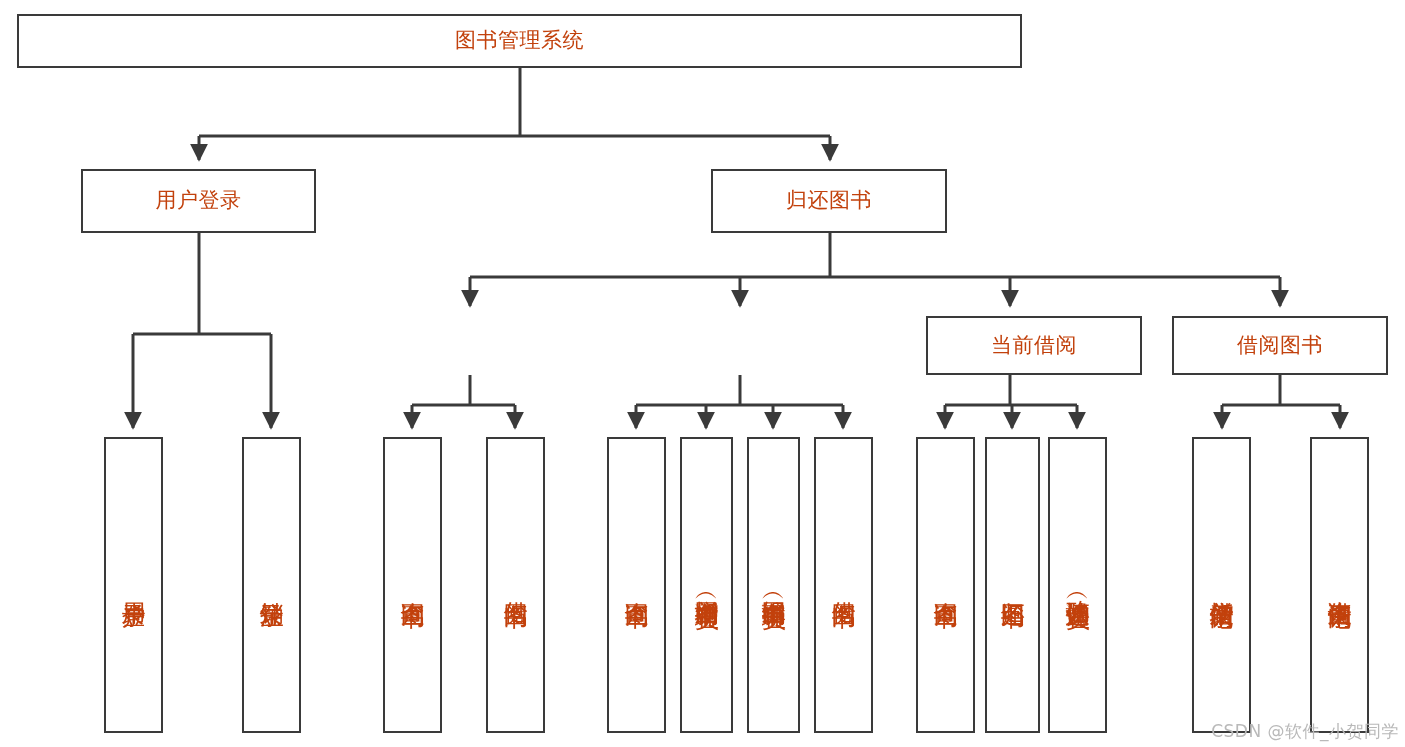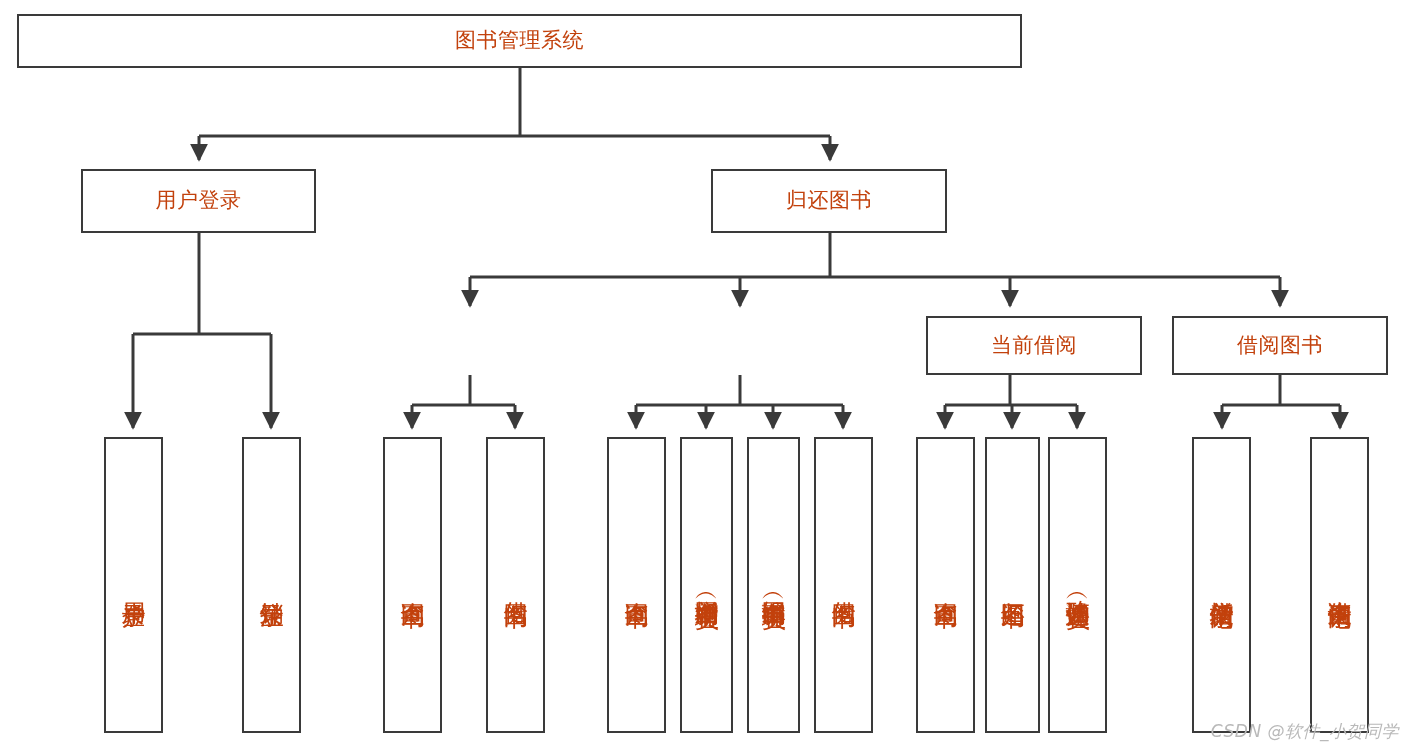--- a/index.html
+++ b/index.html
@@ -61,21 +61,20 @@
   }
   #watermark{
     position:absolute;
     right:6px;bottom:4px;
     font-size:17px;
     color:#b9b9b9;
     letter-spacing:0.5px;
     z-index:5;
     white-space:nowrap;
     font-family:"DejaVu Sans","Liberation Sans",sans-serif;
-    font-style:italic;
   }
 </style>
 </head>
 <body>
 
 <div id="diagram">
 
   <svg id="edges" viewBox="0 0 1405 747" width="1405" height="747" xmlns="http://www.w3.org/2000/svg">
     <defs>
       <marker id="arrow" viewBox="0 0 10 10" refX="9" refY="5" markerWidth="6" markerHeight="6" orient="auto-start-reverse">

